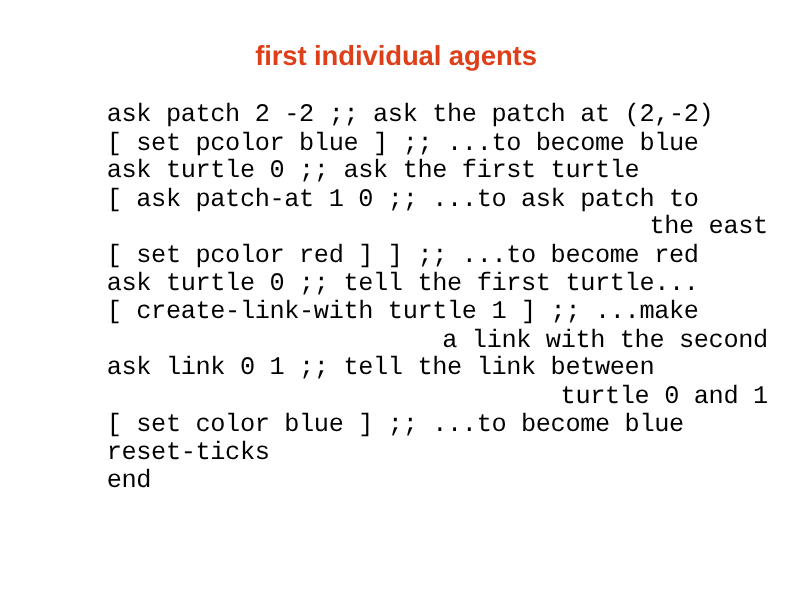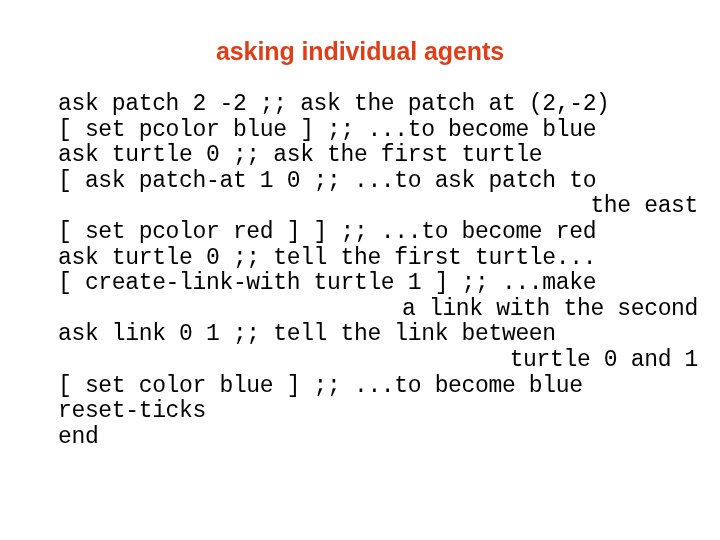--- a/index.html
+++ b/index.html
@@ -51,29 +51,30 @@
     white-space: pre;
   }
 
   .code-line {
     white-space: pre;
     font-family: "Liberation Mono", "DejaVu Sans Mono", monospace;
     font-size: 23px;
     line-height: 25.6px;
     color: #000000;
     letter-spacing: -0.35px;
+    margin-left: 39px;
   }
 
   .code-line.cont {
     padding-left: 29px;
     text-align: right;
   }
 </style>
 </head>
 <body style="background: rgb(255, 255, 255);">
 
 <div id="slide" style="background: rgb(255, 255, 255);">
 
-  <div id="slide-title" style="color: rgb(222, 62, 24);">asking individual agents</div>
+  <div id="slide-title" style="color: rgb(222, 62, 24);">first individual agents</div>
 
   <div id="code-block" style="color: rgb(0, 0, 0);"><div class="code-line">ask patch 2 -2 ;; ask the patch at (2,-2)</div><div class="code-line">[ set pcolor blue ] ;; ...to become blue</div><div class="code-line">ask turtle 0 ;; ask the first turtle</div><div class="code-line">[ ask patch-at 1 0 ;; ...to ask patch to</div><div class="code-line cont">the east</div><div class="code-line">[ set pcolor red ] ] ;; ...to become red</div><div class="code-line">ask turtle 0 ;; tell the first turtle...</div><div class="code-line">[ create-link-with turtle 1 ] ;; ...make</div><div class="code-line cont">a link with the second</div><div class="code-line">ask link 0 1 ;; tell the link between</div><div class="code-line cont">turtle 0 and 1</div><div class="code-line">[ set color blue ] ;; ...to become blue</div><div class="code-line">reset-ticks</div><div class="code-line">end</div></div>
 
 </div>
 
 </body></html>

